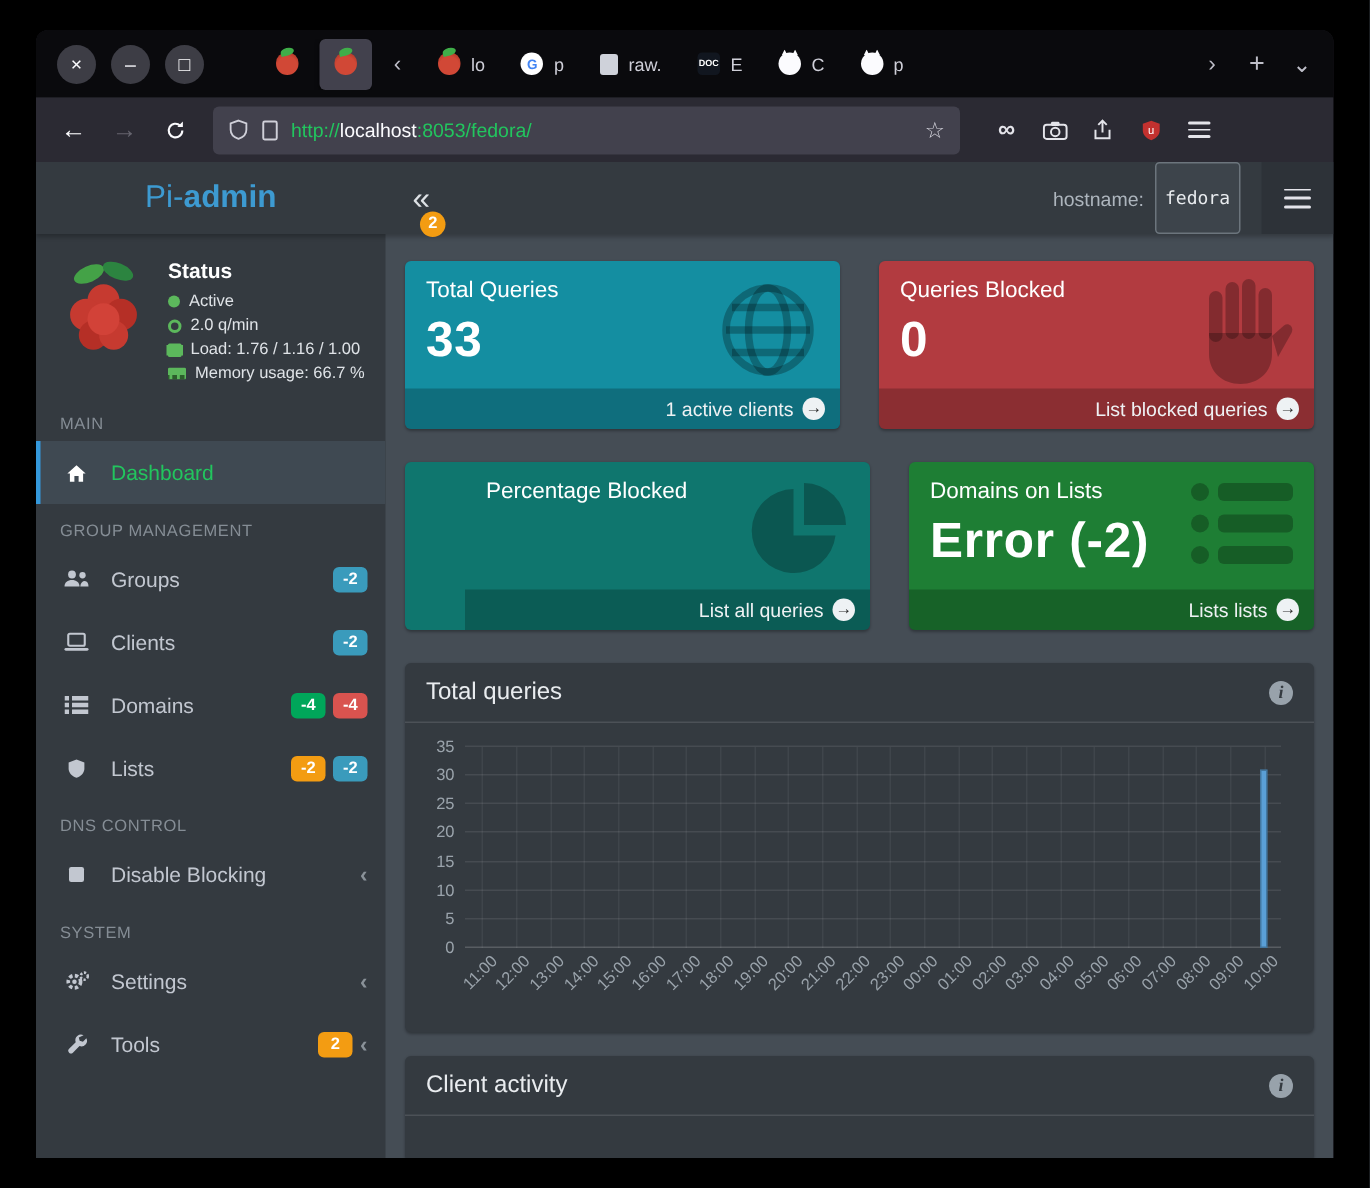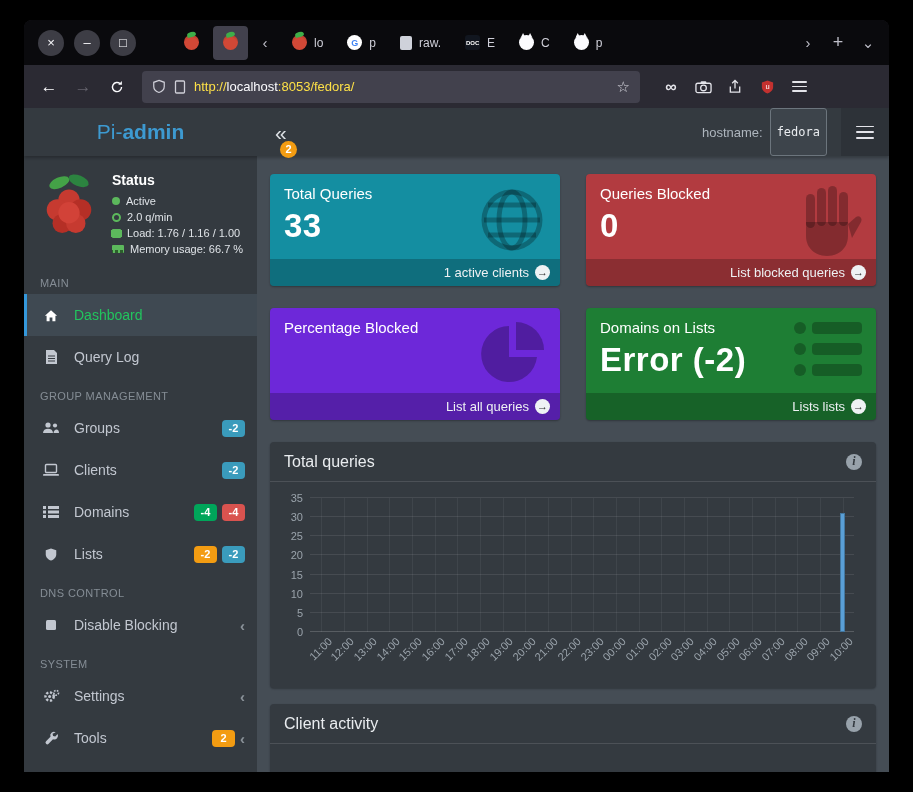--- a/index.html
+++ b/index.html
@@ -35,21 +35,21 @@
                         clip-path:polygon(0 100%,50% 0,100% 100%); }
 
   
   .navbar { height:43px; background:#2b2a33; display:flex; align-items:center; padding:0 10px; gap:4px; flex-shrink:0; }
   .nav-btn { width:30px; height:30px; border-radius:4px; color:#fbfbfe; font-size:17px;
              display:flex; align-items:center; justify-content:center; }
   .nav-btn.disabled { color:#65646e; }
   .urlbar { width:498px; height:32px; background:#42414d; border-radius:4px; display:flex; align-items:center;
             padding:0 10px; gap:8px; color:#fbfbfe; font-size:13px; margin:0 6px; }
   .url-text { display:flex; align-items:center; }
-  .url-dim { color:#fde047; }
+  .url-dim { color:#22c55e; }
   .url-host { color:#fbfbfe; }
   .url-star { margin-left:auto; font-size:15px; color:#d5d5dd; }
   .ext-icons { display:flex; align-items:center; gap:10px; margin-left:10px; }
   .ext-icon { width:22px; height:22px; display:flex; align-items:center; justify-content:center; color:#e4e4ea; font-size:16px; }
   .hamburger-bars { width:15px; height:11px; display:flex; flex-direction:column; justify-content:space-between; }
   .hamburger-bars i { display:block; height:1.7px; background:#e4e4ea; border-radius:1px; }
 
   
   .app { flex:1; display:flex; flex-direction:column; background:#454d55; overflow:hidden; }
   .app-header { height:48px; display:flex; background:#343a40; box-shadow:0 2px 3px rgba(0,0,0,.25); flex-shrink:0; z-index:5; }
@@ -296,29 +296,20 @@
 
           <div class="side-item active">
             <span class="icn">
               <svg width="16" height="15" viewBox="0 0 16 16">
                   <path d="M1.5 8.2L8 2.3l6.5 5.9h-1.8V14H9.5v-4h-3v4H3.3V8.2z" fill="#fff"></path>
                 </svg>
             </span>
             <span>Dashboard</span>
           </div>
 
-          <div class="side-item">
-            <span class="icn">
-              <svg width="13" height="16" viewBox="0 0 13 16">
-                  <path d="M1 1h8l3 3v11H1z" fill="#c2c7d0"></path>
-                  <path d="M3 7h7M3 9.5h7M3 12h7" stroke="#343a40" stroke-width="1.1"></path>
-                </svg>
-            </span>
-            <span>Query Log</span>
-          </div>
 
           <div class="side-section">GROUP MANAGEMENT</div>
 
           <div class="side-item">
             <span class="icn">
               <svg width="18" height="14" viewBox="0 0 18 14">
                   <circle cx="6" cy="4" r="2.6" fill="#c2c7d0"></circle>
                   <path d="M1 12c0-2.8 2.2-4.3 5-4.3S11 9.2 11 12z" fill="#c2c7d0"></path>
                   <circle cx="13" cy="4.5" r="2.1" fill="#c2c7d0"></circle>
                   <path d="M11.5 12c.2-2.3 1.5-3.6 3-3.6 1.6 0 2.5 1.4 2.5 3.6z" fill="#c2c7d0"></path>
@@ -459,21 +450,21 @@
                 </div>
               </div>
               <div class="stat-link">
                 <span>List blocked queries</span>
                 <span class="arrow-circle">→</span>
               </div>
             </div>
           </div>
 
           <div class="cards-row">
-            <div class="stat-card" style="background: #6d28d9;">
+            <div class="stat-card" style="background: #0f766e; padding-left: 40px;">
               <div class="stat-top">
                 <div class="stat-title">Percentage Blocked</div>
                 <div class="stat-icon">
                   <svg width="72" height="72" viewBox="0 0 72 72">
                       <g fill="rgba(0,0,0,0.28)">
                         <path d="M33 8A28 28 0 1 0 61 39H33z"></path>
                         <path d="M40 4v28h28A28 28 0 0 0 40 4z"></path>
                       </g>
                     </svg>
                 </div>

